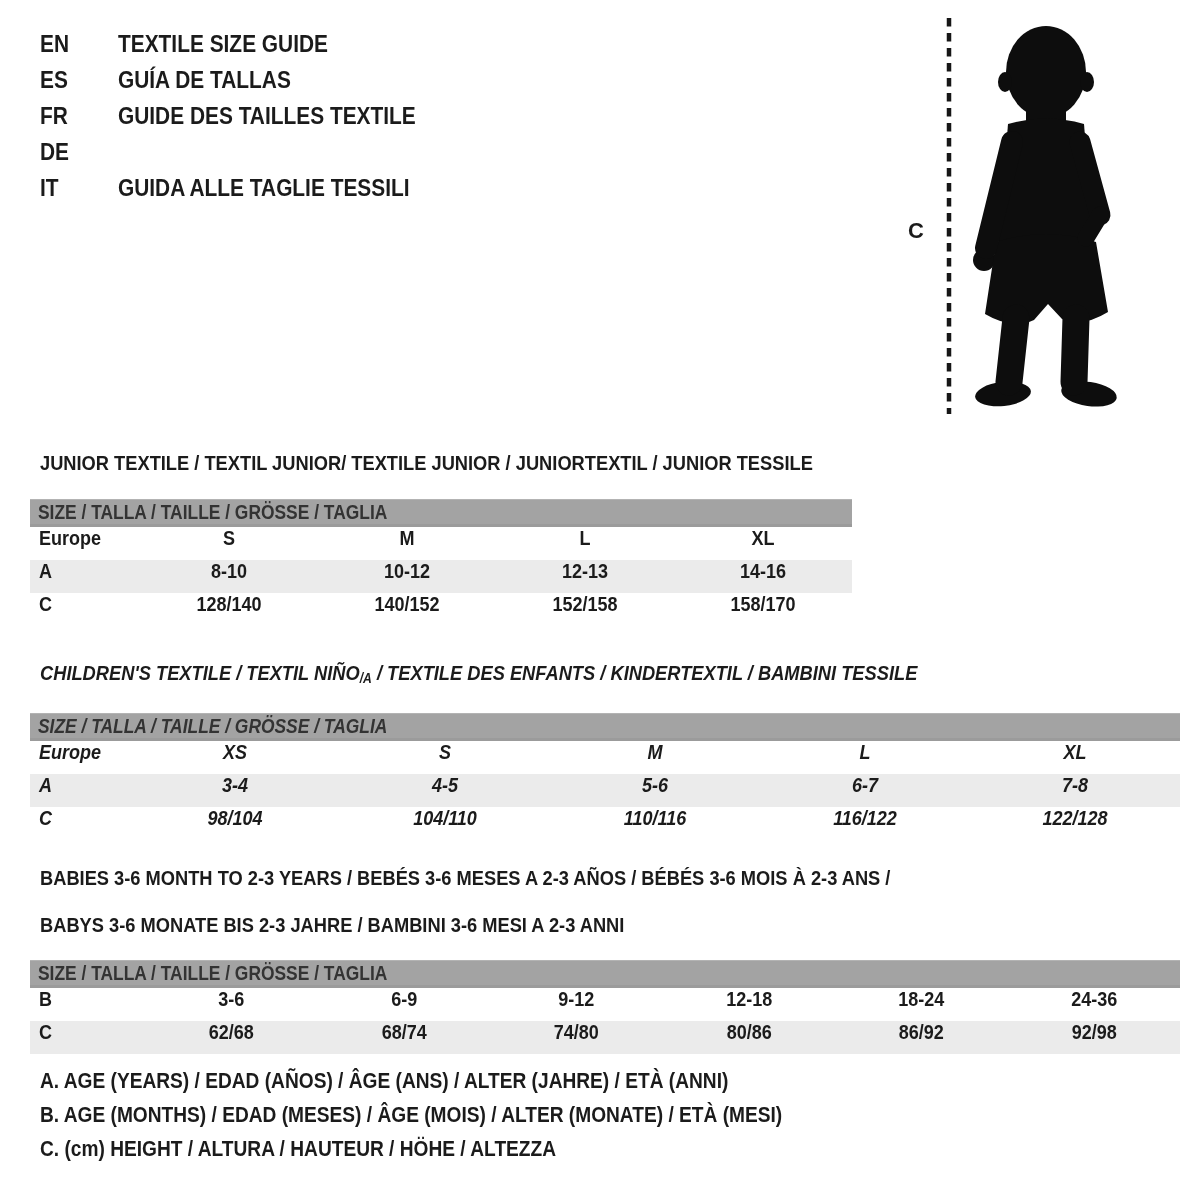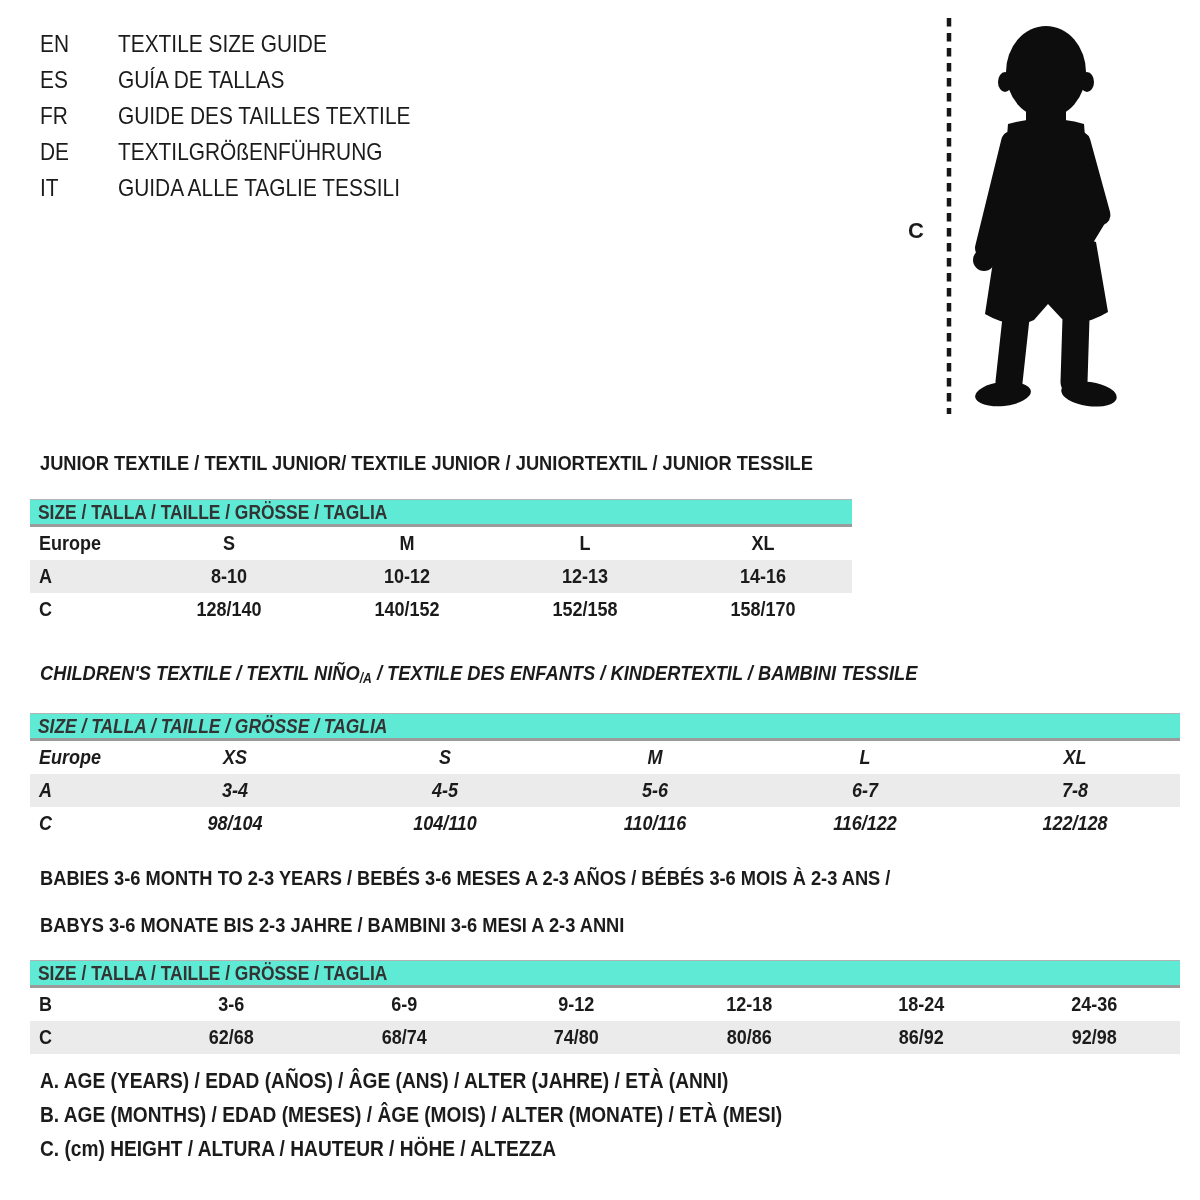--- a/index.html
+++ b/index.html
@@ -6,45 +6,45 @@
   body{
     width:1200px;height:1200px;position:relative;background:#ffffff;
     font-family:"Liberation Sans","DejaVu Sans",sans-serif;
     color:#1b1b1b;overflow:hidden;
   }
   .abs{position:absolute;}
   .cond{display:inline-block;transform:scaleX(0.87);transform-origin:0 50%;white-space:nowrap;}
 
   
   .lang-block{left:40px;top:26px;}
-  .lang-row{display:flex;height:36px;align-items:center;font-weight:400;font-size:24px;}
+  .lang-row{display:flex;height:36px;align-items:center;font-weight:700;font-size:24px;}
   .lang-code{width:78px;flex:0 0 78px;}
   .lang-label{flex:1;}
 
   
   .dash-line{left:944px;top:16px;}
   .c-label{left:908px;top:218px;font-size:22px;font-weight:700;}
   .toddler{left:958px;top:20px;}
 
   
   .size-section{position:absolute;left:30px;}
   #sec-junior{top:432px;width:822px;}
   #sec-children{top:642px;width:1150px;font-style:italic;}
   #sec-babies{top:846px;width:1150px;}
   .sec-title{margin:16px 0 0 10px;font-size:21px;font-weight:700;line-height:30px;}
   #sec-babies .sec-title{line-height:31px;}
   .tbl{margin-top:20px;width:100%;}
   #sec-junior .tbl{margin-top:21px;}
   .tbl-head{
-    box-sizing:border-box;height:28px;background:#5eead4;
+    box-sizing:border-box;height:28px;background:#a3a3a3;
     border-top:1px solid #b3b3b3;border-bottom:3px solid #9b9b9b;
     display:flex;align-items:center;padding-left:8px;
     font-size:20px;font-weight:700;color:#333333;
   }
-  .tbl-row{display:flex;height:33px;align-items:center;font-size:20px;font-weight:700;}
+  .tbl-row{display:flex;height:33px;font-size:20px;font-weight:700;}
   .tbl-row.alt{background:#ebebeb;}
   .cell{flex:1;text-align:center;transform:scaleX(0.9);transform-origin:50% 50%;}
   .cell.label{text-align:left;padding-left:10px;box-sizing:border-box;transform-origin:0 50%;}
   #sec-junior .cell.label{flex:0 0 110px;}
   #sec-children .cell.label{flex:0 0 100px;}
   #sec-babies .cell.label{flex:0 0 115px;}
   .subsm{font-size:14px;vertical-align:-3px;}
 
   
   .legend{left:40px;top:1068px;}
@@ -63,21 +63,20 @@
     <div class="lang-row">
       <span class="lang-code"><span class="cond">ES</span></span>
       <span class="lang-label"><span class="cond">GUÍA DE TALLAS</span></span>
     </div>
     <div class="lang-row">
       <span class="lang-code"><span class="cond">FR</span></span>
       <span class="lang-label"><span class="cond">GUIDE DES TAILLES TEXTILE</span></span>
     </div>
     <div class="lang-row">
       <span class="lang-code"><span class="cond">DE</span></span>
-      <span class="lang-label"><span class="cond">TEXTILGRÖßENFÜHRUNG</span></span>
     </div>
     <div class="lang-row">
       <span class="lang-code"><span class="cond">IT</span></span>
       <span class="lang-label"><span class="cond">GUIDA ALLE TAGLIE TESSILI</span></span>
     </div>
   </div>
 
   <div>
     <span class="abs c-label">C</span>
     <svg class="abs dash-line" width="10" height="400">

